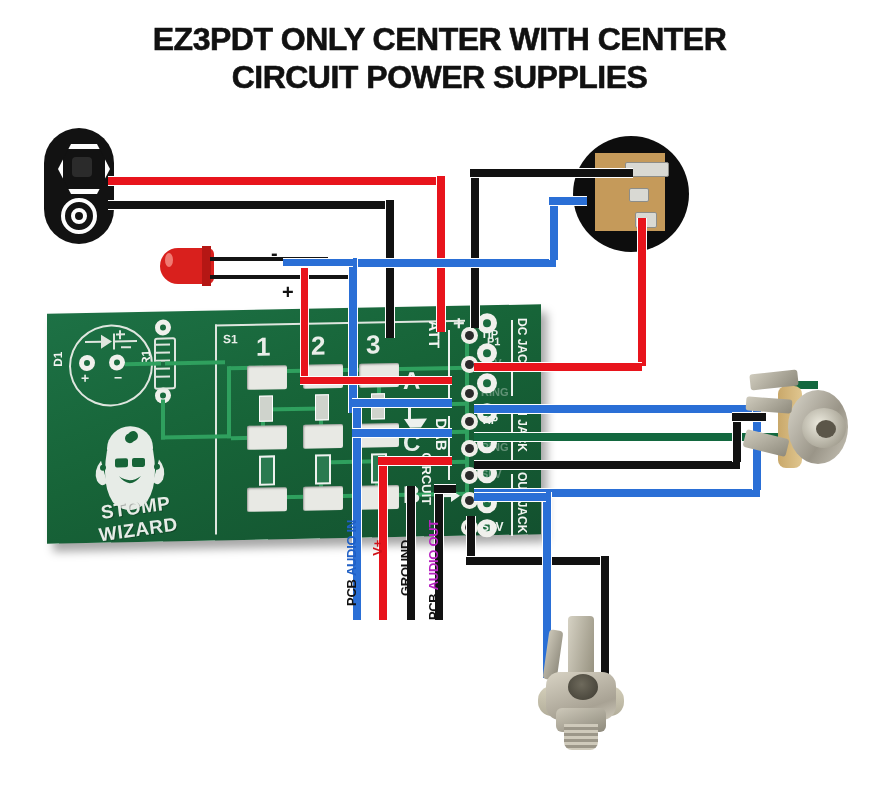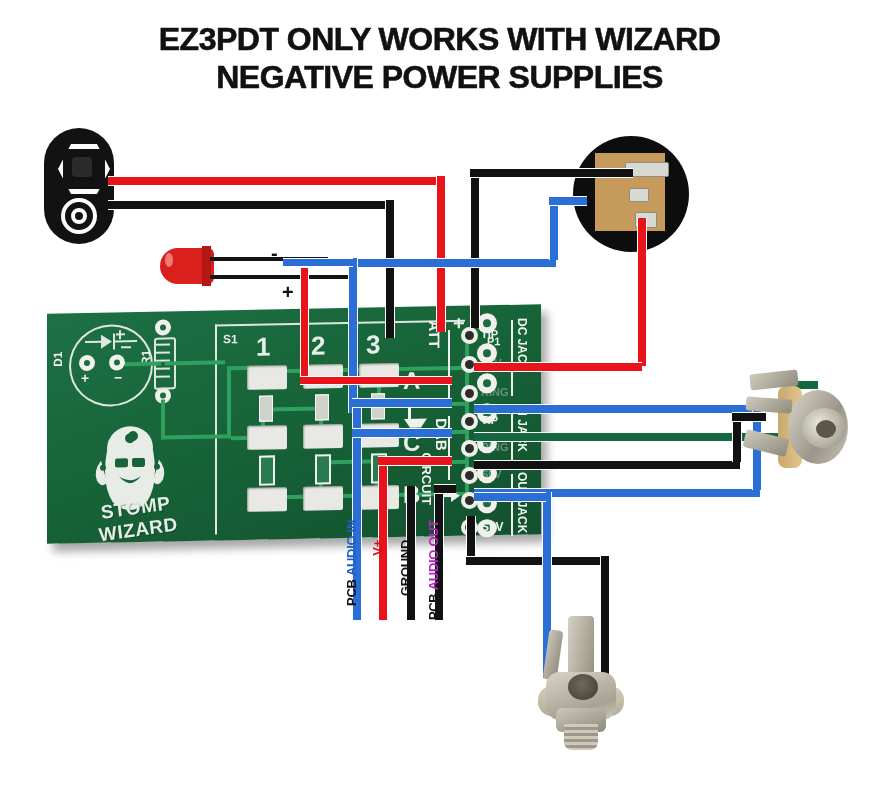--- a/index.html
+++ b/index.html
@@ -122,22 +122,22 @@
      font-weight:bold;font-size:13px;letter-spacing:-0.3px;white-space:nowrap;}
   .vlabel.blk{color:#111;}
   .vlabel.red{color:#cf1118;}
 </style>
 </head>
 <body>
 
 <div id="stage">
 
   <div class="title">
-    <span>EZ3PDT ONLY WORKS WITH WIZARD</span>
-    <span class="l2">NEGATIVE POWER SUPPLIES</span>
+    <span>EZ3PDT ONLY CENTER WITH CENTER</span>
+    <span class="l2">CIRCUIT POWER SUPPLIES</span>
   </div>
 
   <div id="dcjack">
     <div class="hex">
         <i></i>
       </div>
     <div class="ring">
         <i></i>
       </div>
   </div>

